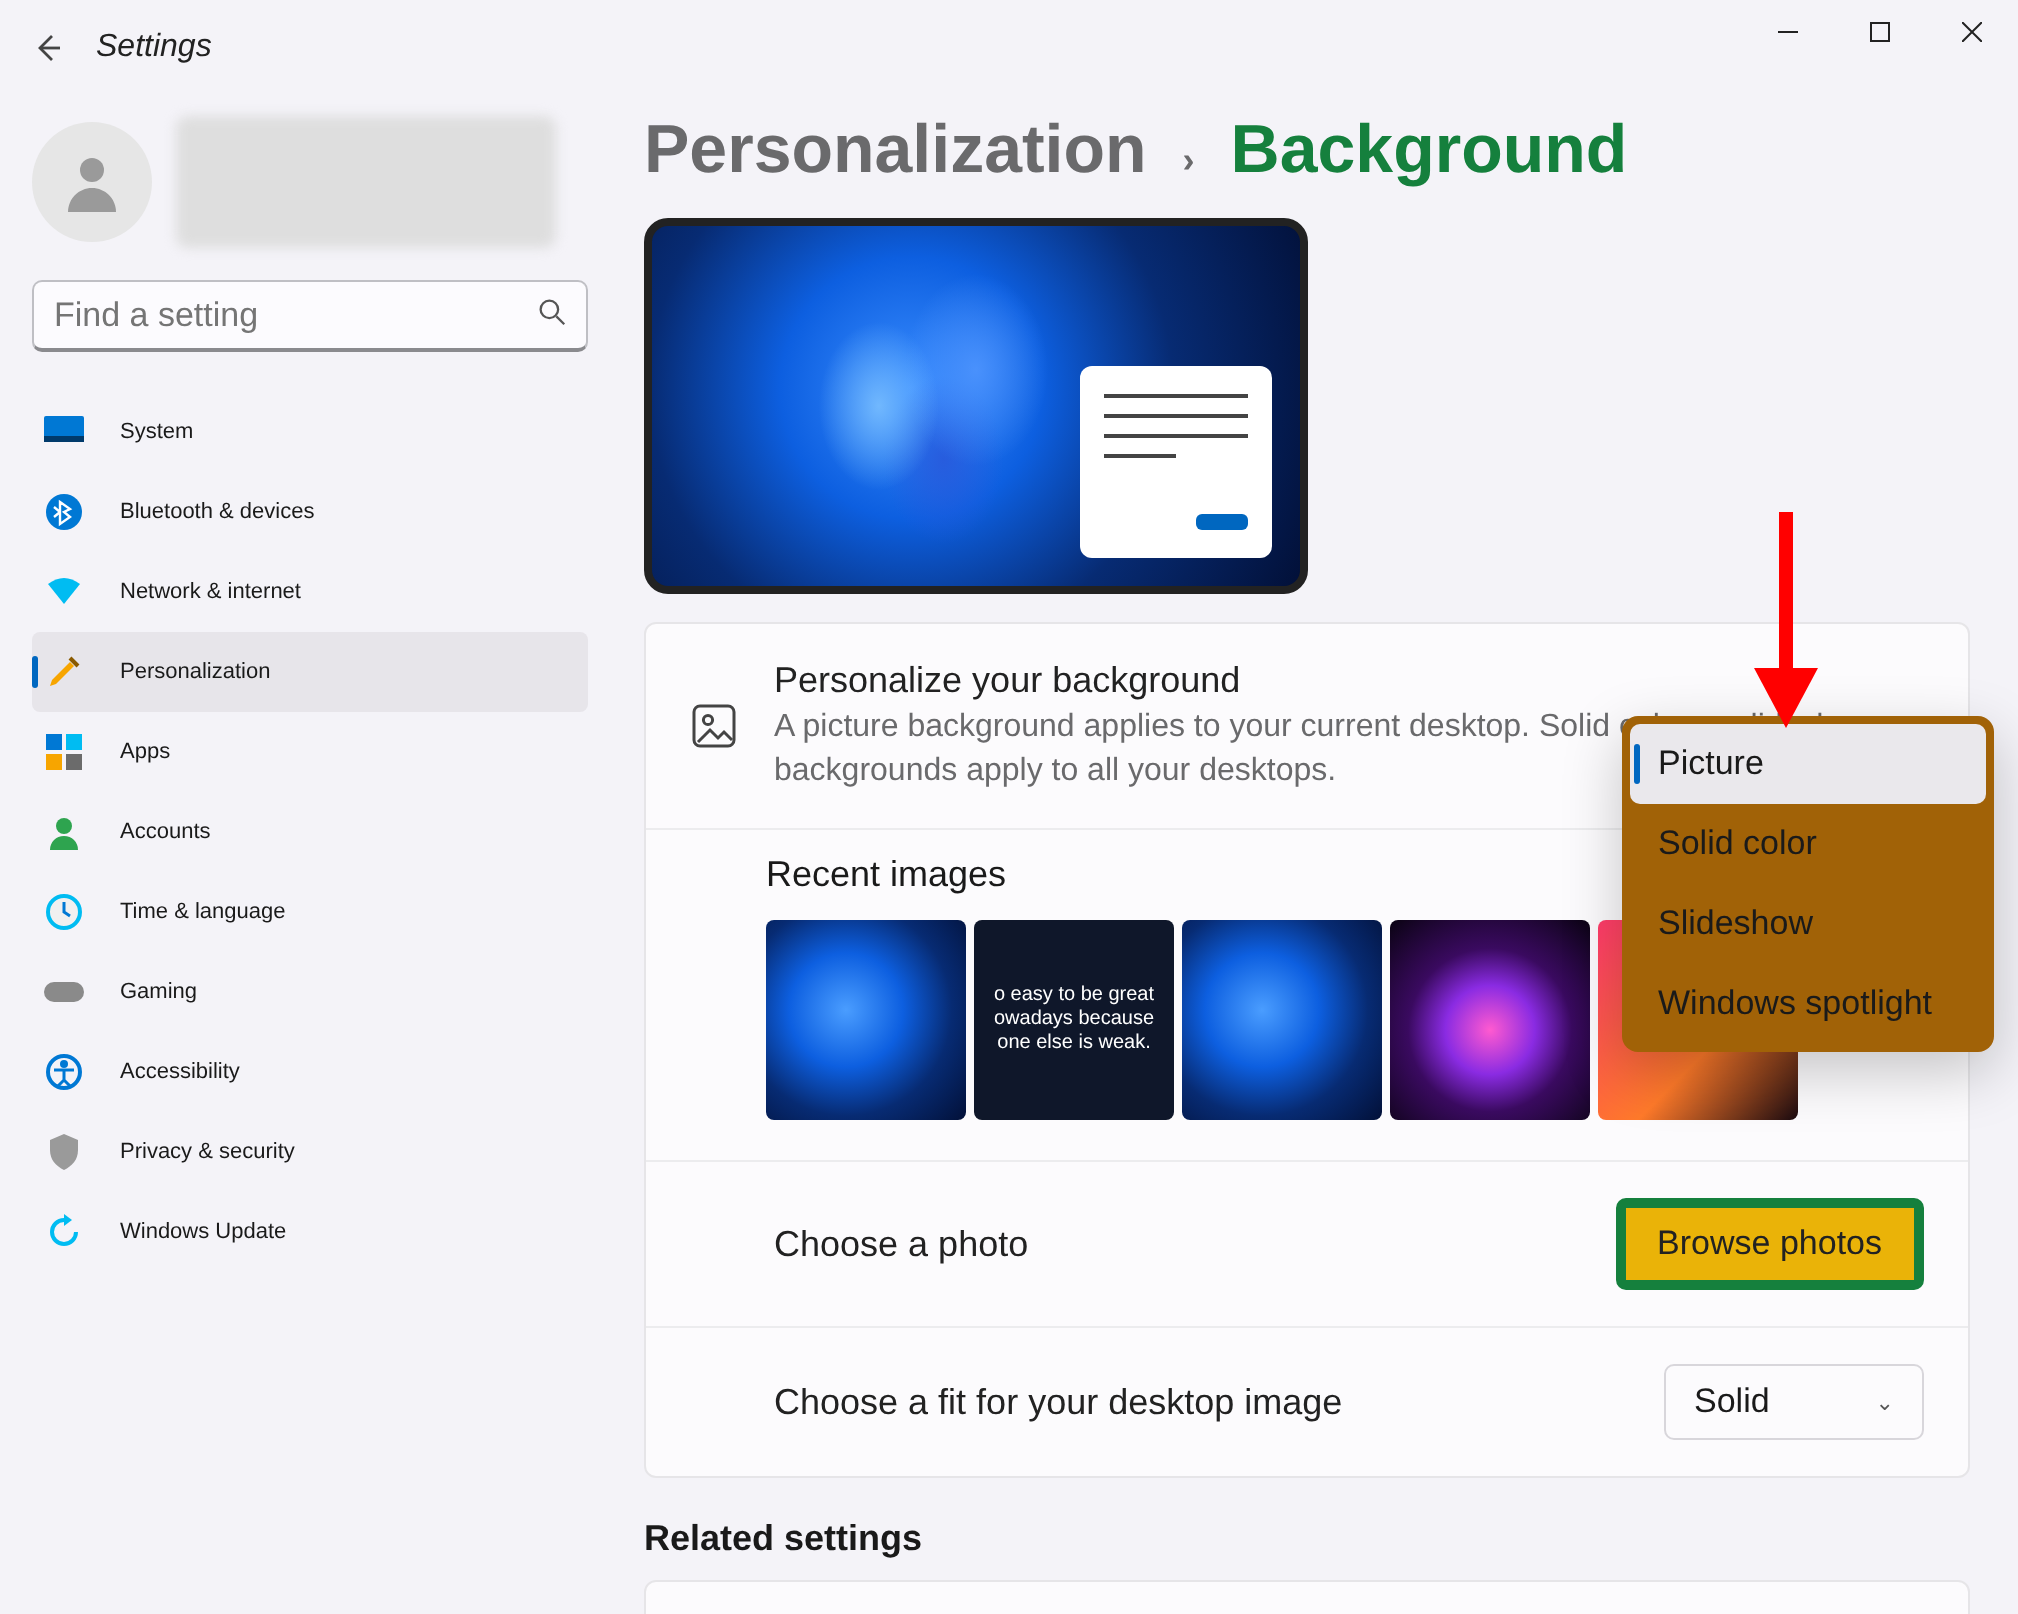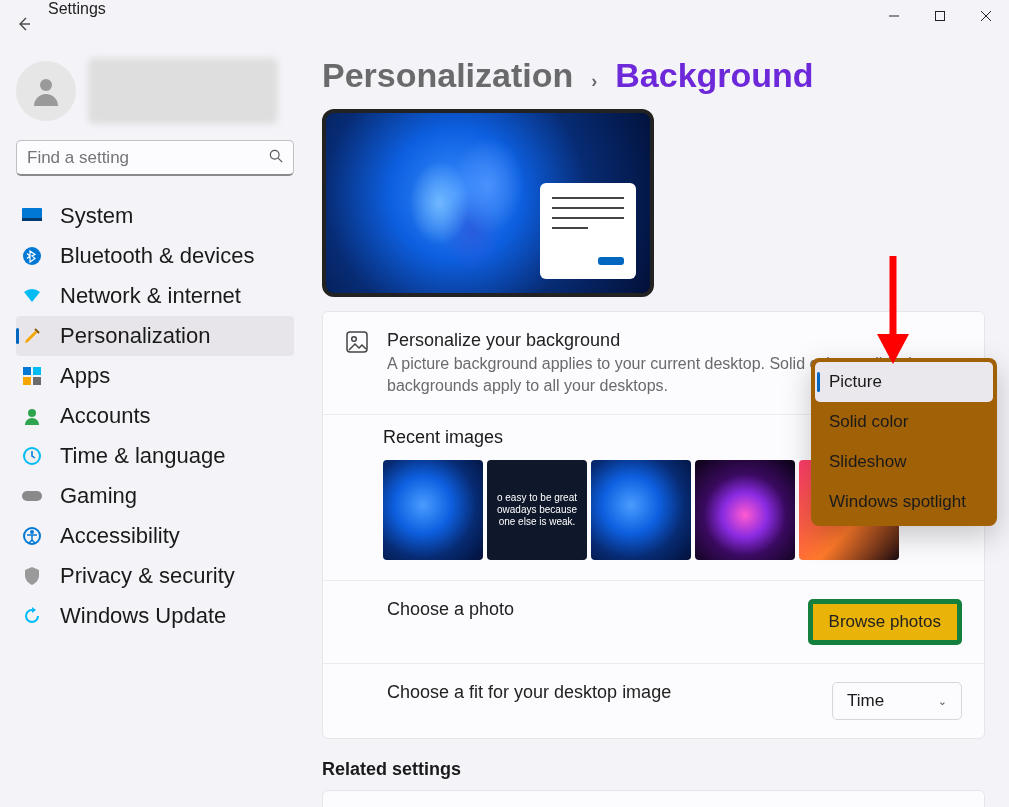--- a/index.html
+++ b/index.html
@@ -13,21 +13,22 @@
     color: #1a1a1a;
     font-size: 15px;
   }
 
   
   .titlebar {
     position: absolute;
     top: 0; left: 0; right: 0;
     height: 48px;
     display: flex;
-    align-items: flex-start;
+    align-items: center;
+    font-style: italic;
   }
   .back-btn {
     width: 48px; height: 48px;
     display: flex; align-items: center; justify-content: center;
     font-size: 14px;
     color: #444;
   }
   .title-text {
     font-size: 16px;
     color: #222;
@@ -85,21 +86,21 @@
     font-size: 17px; color: #0369a1;
   }
   .search-icon { font-size: 13px; color: #555;}
 
   .nav { list-style: none; }
   .nav li {
     display: flex; align-items: center;
     height: 40px;
     border-radius: 4px;
     padding-left: 4px;
-    font-size: 22px;
+    font-size: 11px;
     gap: 16px;
     margin-right: 6px;
     position: relative;
   }
   .nav li.active {
     background: #e7e5ea;
   }
   .nav li.active::before {
     content: "";
     position: absolute;
@@ -120,21 +121,21 @@
     bottom: 0;
     overflow: hidden;
   }
   .breadcrumb {
     display: flex; align-items: baseline; gap: 18px;
     margin-bottom: 14px;
     white-space: nowrap;
   }
   .crumb-parent { font-size: 34px; font-weight: 600; color: #6a6a6c;}
   .crumb-sep { font-size: 18px; color: #6a6a6c; font-weight:600;}
-  .crumb-current { font-size: 34px; font-weight: 600; color: #6d28d9;}
+  .crumb-current { font-size: 34px; font-weight: 600; color: #15803d;}
 
   .preview {
     width: 332px; height: 188px;
     border: 4px solid #222;
     border-radius: 12px;
     background: radial-gradient(circle at 40% 45%, #3a8dff 0%, #0d5fe0 30%, #072b73 60%, #021038 100%);
     position: relative;
     overflow: hidden;
     margin-bottom: 14px;
   }
@@ -158,21 +159,21 @@
   .preview-card .line { height: 2px; background: #444; }
   .preview-card .line.short { width: 50%; }
   .preview-card .pill { width: 26px; height: 8px; background: #0067c0; border-radius: 3px; align-self:flex-end; margin-top:auto;}
 
   .card-stack {
     border: 1px solid #e6e5e8;
     border-radius: 6px;
     background: #fcfbfd;
   }
   .row {
-    display: flex; align-items: flex-start;
+    display: flex; align-items: center;
     padding: 18px 22px;
     border-bottom: 1px solid #ececee;
     gap: 18px;
   }
   .row:last-child { border-bottom: none; }
   .row .lead-icon {
     width: 24px; height: 24px; flex: 0 0 24px;
     display:flex;align-items:center;justify-content:center;
   }
   .row-body { flex: 1; }
@@ -452,21 +453,21 @@
       </div>
       <button class="btn">Browse photos</button>
     </div>
 
     <div class="row">
       <div class="lead-icon"></div>
       <div class="row-body">
         <div class="row-title">Choose a fit for your desktop image</div>
       </div>
       <div class="select">
-        <span>Time</span>
+        <span>Solid</span>
         <span class="chev">⌄</span>
       </div>
     </div>
   </div>
 
   <div class="section-title">Related settings</div>
 
   <div class="card-stack">
     <div class="row">
       <div class="lead-icon">

